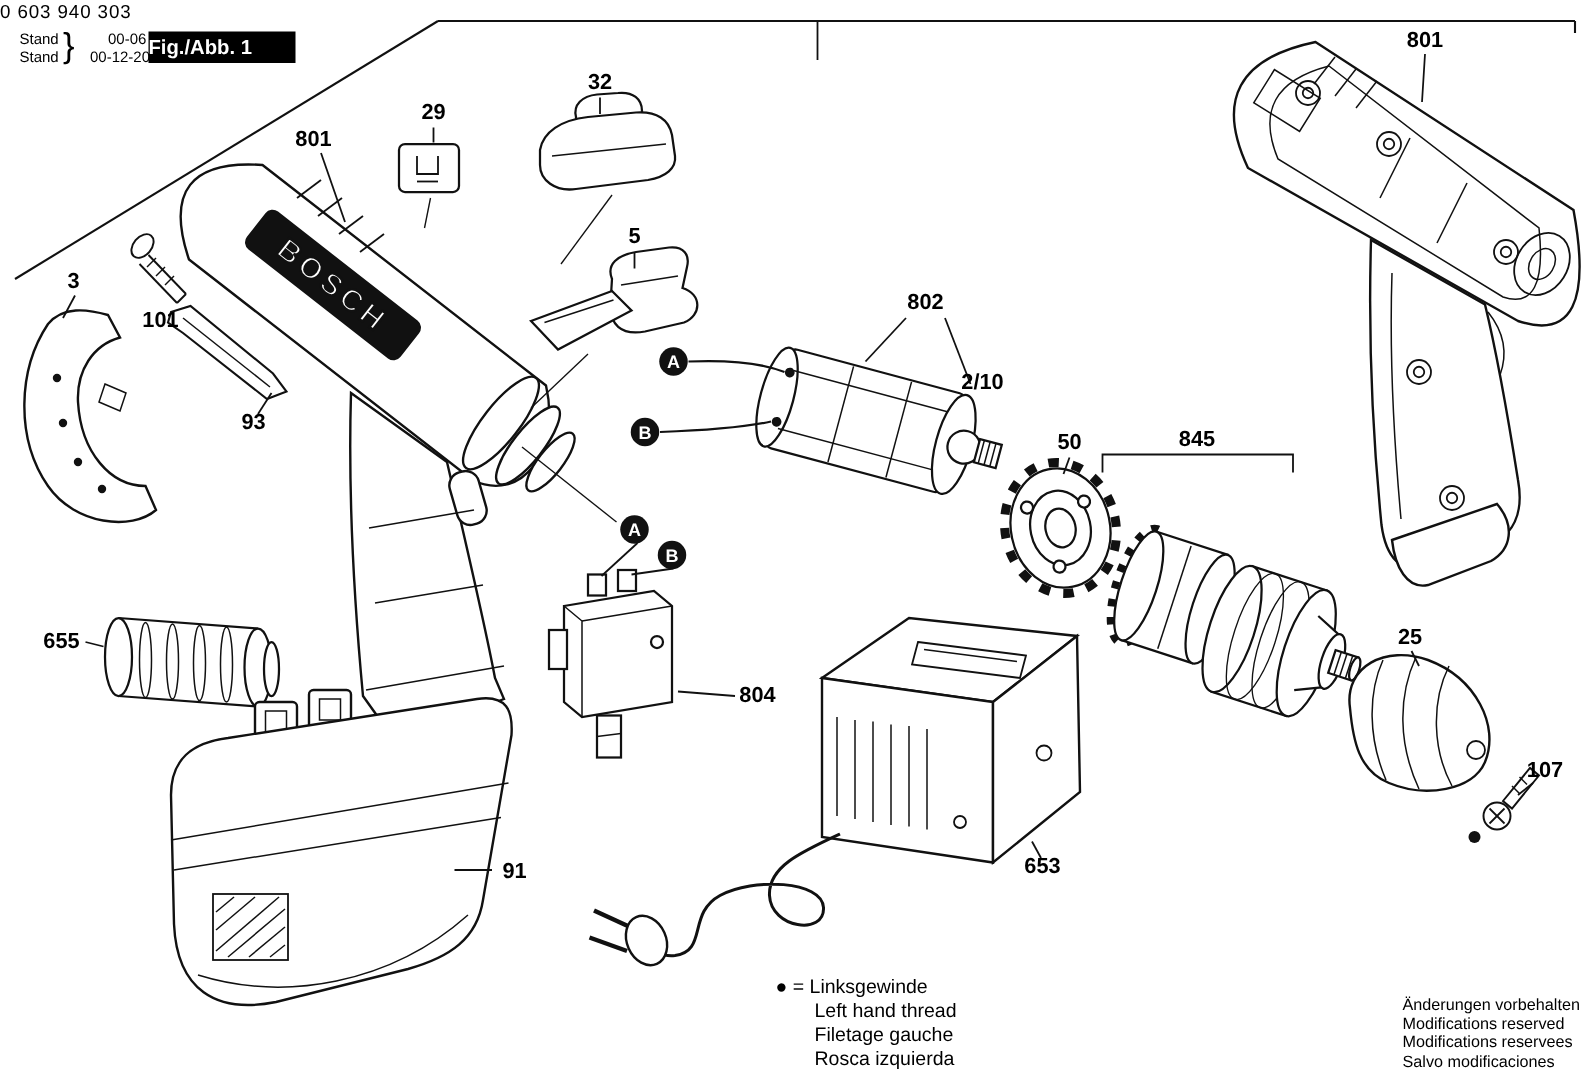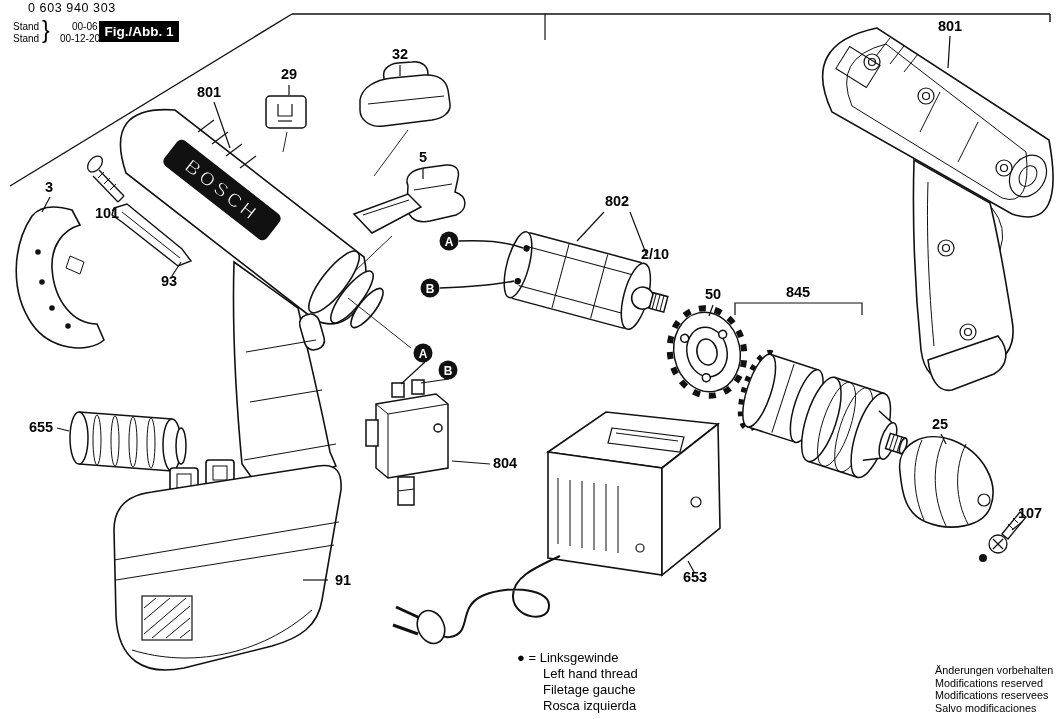--- a/index.html
+++ b/index.html
@@ -2,22 +2,22 @@
 <html><head>
 <meta charset="utf-8">
 <style>
   html,body{margin:0;padding:0;background:#fff}
   .stage{position:relative;width:1064px;height:719px;background:#fff;overflow:hidden;
          font-family:"Liberation Sans",sans-serif;color:#000}
   .abs{position:absolute}
   .pn{font-size:12.5px;letter-spacing:.6px}
   .small{font-size:10px;line-height:12px}
   .brace{font-size:23px;font-weight:400;line-height:26px}
-  .figbox{width:80px;height:21px;background:#000;color:#fff;font-weight:700;font-size:13.5px;
-          text-align:center;line-height:21px}
+  .figbox{width:98px;height:21px;background:#000;color:#fff;font-weight:700;font-size:13.5px;
+          line-height:21px}
   .note{font-weight:700;font-size:13.5px;line-height:18px}
   .note .ind{padding-left:22px}
   .legend{font-size:13px;line-height:16px}
   .legend .ind{padding-left:26px}
   .footer{font-size:10.8px;line-height:12.5px}
   svg text{font-family:"Liberation Sans",sans-serif}
   .plabel{font-weight:700;font-size:14.5px;fill:#000}
   .callout-letter{font-weight:700;font-size:12px;fill:#fff}
   .brand-text{font-weight:700;font-size:20px;letter-spacing:3px;fill:#fff}
 </style>
@@ -331,21 +331,21 @@
       <text class="plabel" x="713" y="299" text-anchor="middle">50</text>
       <text class="plabel" x="798" y="297" text-anchor="middle">845</text>
       <text class="plabel" x="940" y="429" text-anchor="middle">25</text>
       <text class="plabel" x="1030" y="518" text-anchor="middle">107</text>
       <text class="plabel" x="505" y="468" text-anchor="middle">804</text>
       <text class="plabel" x="695" y="582" text-anchor="middle">653</text>
       <text class="plabel" x="343" y="585" text-anchor="middle">91</text>
     </g>
   </svg>
 
-  <div class="abs pn" style="left:28px;top:1px">0 603 940 303</div>
+  <div class="abs pn" style="left:0;top:1px">0 603 940 303</div>
   <div class="abs small" style="left:13px;top:21px">Stand</div>
   <div class="abs small" style="left:13px;top:33px">Stand</div>
   <div class="abs brace" style="left:42px;top:17px">}</div>
   <div class="abs small" style="left:72px;top:21px">00-06</div>
   <div class="abs small" style="left:60px;top:33px">00-12-20</div>
   <div class="abs figbox" style="left:99px;top:21px">Fig./Abb. 1</div>
 
 
   <div class="abs legend" style="left:517px;top:650px">
     <div><span>●</span> <span>= Linksgewinde</span></div>

